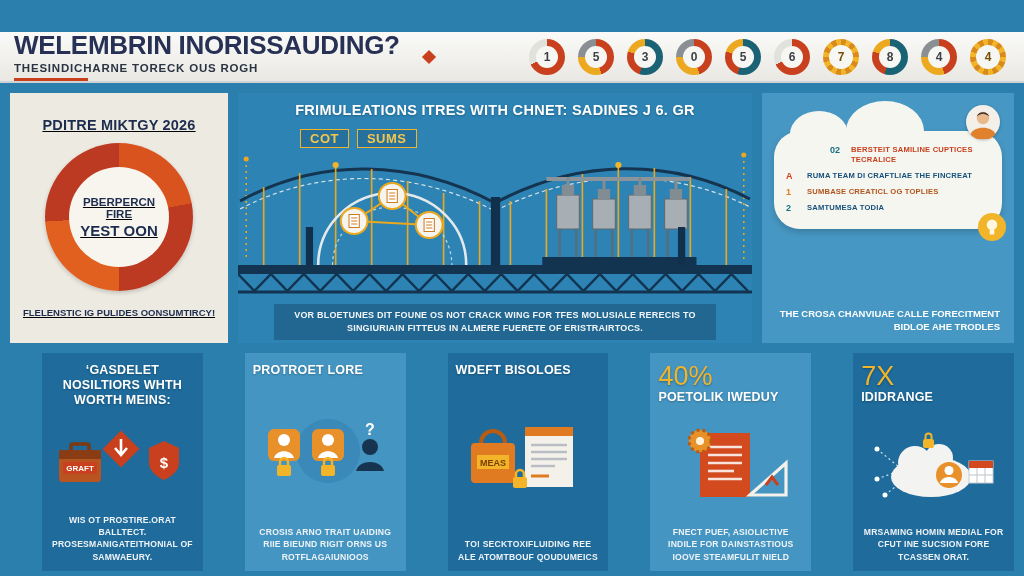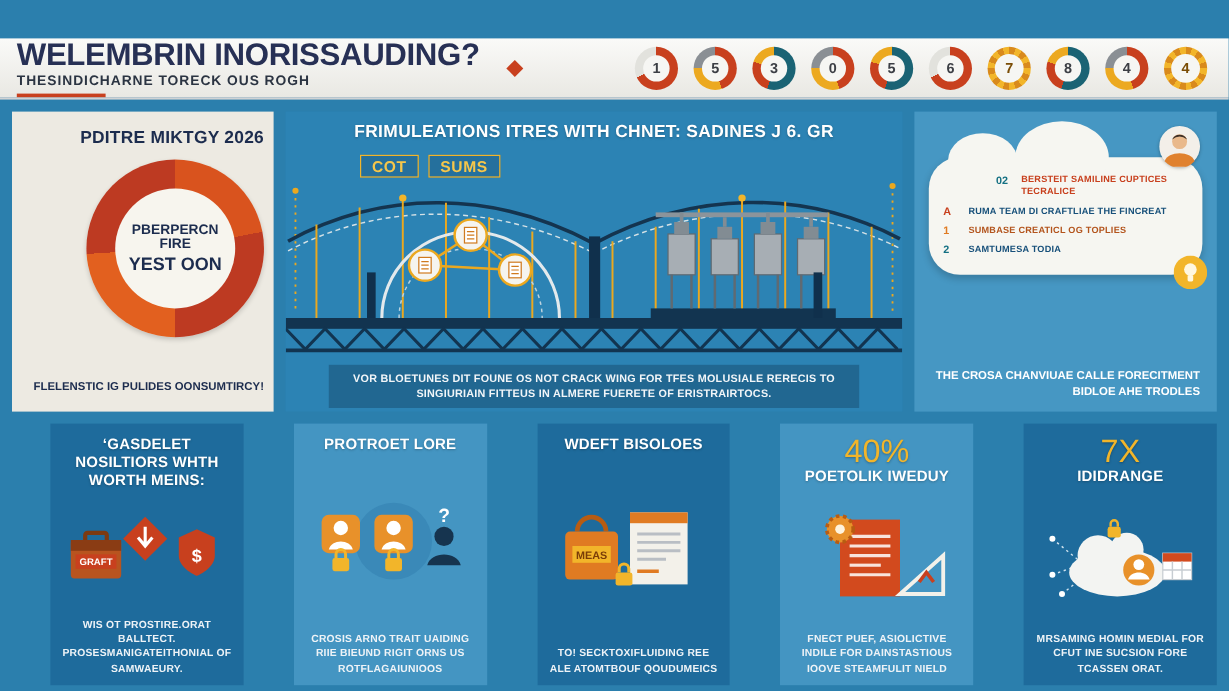--- a/index.html
+++ b/index.html
@@ -26,21 +26,21 @@
   .b-gear   { background:repeating-conic-gradient(#d98a1c 0 18deg, #f2b52a 18deg 36deg); }
   .b-gear .hole { inset:6px; color:#7a4d06; }
 
   
   .main { flex:1; padding:10px; display:flex; flex-direction:column; gap:10px; }
   .row1 { display:grid; grid-template-columns:218px 1fr 252px; gap:10px; height:250px; }
   .row2 { display:grid; grid-template-columns:repeat(5,1fr); gap:10px; height:218px; }
   .panel { position:relative; overflow:hidden; }
 
   
-  .panel-energy { background:#edeae2; padding:14px 8px; display:flex; flex-direction:column; align-items:flex-end; text-align:center; }
+  .panel-energy { background:#edeae2; padding:24px 8px; display:flex; flex-direction:column; align-items:center; text-align:center;text-decoration:underline; }
   .panel-energy h2 { font-size:14.5px; font-weight:bold; color:#1c2c4e; letter-spacing:0.2px; }
   .ring { margin:10px 0 8px; width:148px; height:148px; border-radius:50%;
           background:conic-gradient(#d9531e 0 22%, #bd3a22 22% 50%, #e2601f 50% 74%, #bd3a22 74% 100%);
           display:flex; align-items:center; justify-content:center; box-shadow:0 2px 4px rgba(0,0,0,0.18); }
   .ring-inner { width:100px; height:100px; border-radius:50%; background:#f7f5ee;
                 display:flex; flex-direction:column; align-items:center; justify-content:center; color:#1c2c4e; }
   .ring-inner .l1 { font-size:11.5px; font-weight:bold; }
   .ring-inner .l2 { font-size:15px; font-weight:bold; margin-top:2px; }
   .panel-energy .efoot { margin-top:auto; font-size:9.5px; font-weight:bold; color:#1c2c4e; line-height:1.4; }
 
@@ -69,21 +69,21 @@
   .cloud-item .mark { flex:0 0 16px; font-size:9px; font-weight:bold; }
   .cloud-item .itext { font-size:7.6px; font-weight:bold; line-height:1.3; letter-spacing:0.2px; }
   .m0 { color:#147083;margin-left:44px; } .m1 { color:#c8401e; } .m2 { color:#e07b22; } .m3 { color:#147083; }
   .t0 { color:#c8401e; } .t1 { color:#17507a; } .t2 { color:#b3541c; } .t3 { color:#17507a; }
   .avatar { position:absolute; top:-26px; right:2px; width:34px; height:34px; border-radius:50%;
             box-shadow:0 1px 3px rgba(0,0,0,0.3); z-index:2; }
   .bulb { position:absolute; right:-4px; bottom:-12px; width:28px; height:28px; z-index:2; }
   .cloud-foot { margin-top:auto; font-size:9.5px; font-weight:bold; text-align:right; line-height:1.4; padding:6px 2px 0; }
 
   
-  .bpanel { padding:10px 8px 8px; display:flex; flex-direction:column; align-items:center; text-align:center; color:#fff;margin-left:32px; }
+  .bpanel { padding:10px 8px 8px; display:flex; flex-direction:column; align-items:flex-start; text-align:center; color:#fff;margin-left:32px; }
   .bpanel.dark  { background:#1e6b9c; }
   .bpanel.light { background:#4495c2; }
   .bpanel h3 { font-size:12.5px; font-weight:bold; line-height:1.2; letter-spacing:0.2px;
                text-shadow:0 1px 2px rgba(0,0,0,0.25); }
   .bpanel .stat { font-size:27px; font-weight:normal; color:#f2b52a; line-height:1; text-shadow:0 1px 2px rgba(0,0,0,0.3); }
   .icon-zone { flex:1; width:100%; display:flex; align-items:center; justify-content:center; padding:4px 0; }
   .icon-zone svg { width:138px; height:78px; }
   .bpanel .foot { font-size:8.6px; font-weight:bold; line-height:1.45; color:#eef3f7; letter-spacing:0.2px; }
 
   svg text { font-family:"Liberation Sans", sans-serif; font-weight:bold; }

